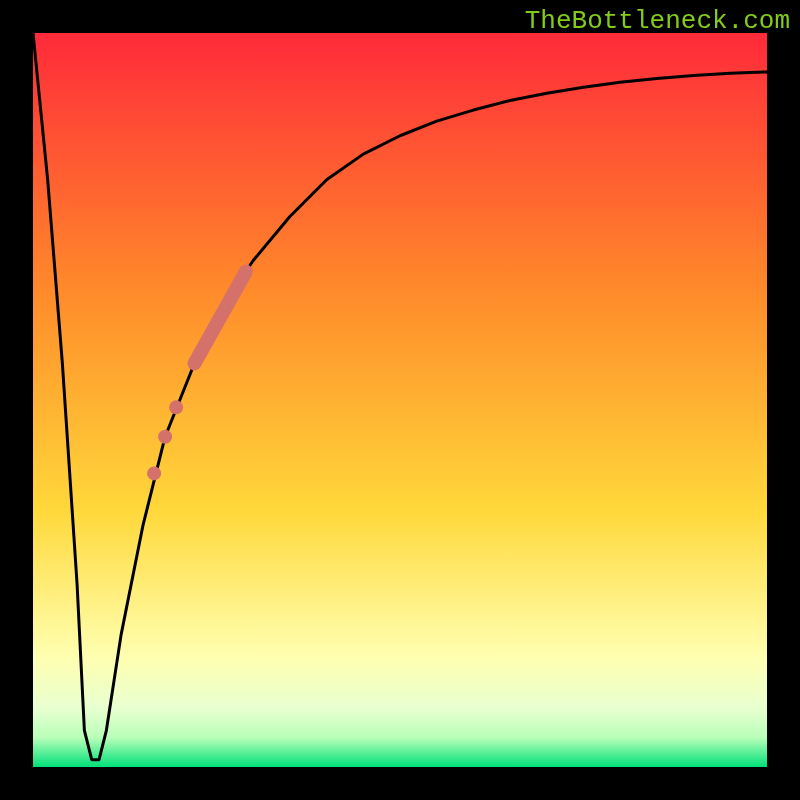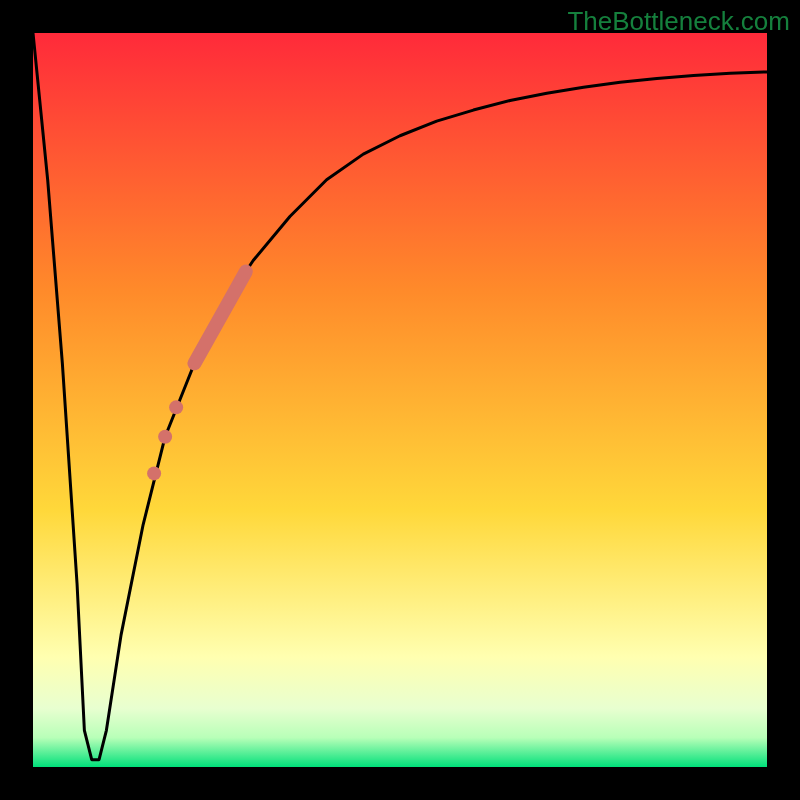--- a/index.html
+++ b/index.html
@@ -23,24 +23,24 @@
     left: 33px;
     top: 33px;
     width: 734px;
     height: 734px;
     overflow: hidden;
   }
   .watermark {
     position: absolute;
     top: 6px;
     right: 10px;
-    font-family: Liberation Sans, sans-serif;
+    font-family: Liberation Mono, monospace;
     font-size: 26px;
     font-weight: 500;
-    color: #15803d;
+    color: #84cc16;
     letter-spacing: 0px;
     user-select: none;
   }
   svg { display: block; }
 </style>
 </head>
 <body>
 
 <div class="frame">
   <div class="plot">

